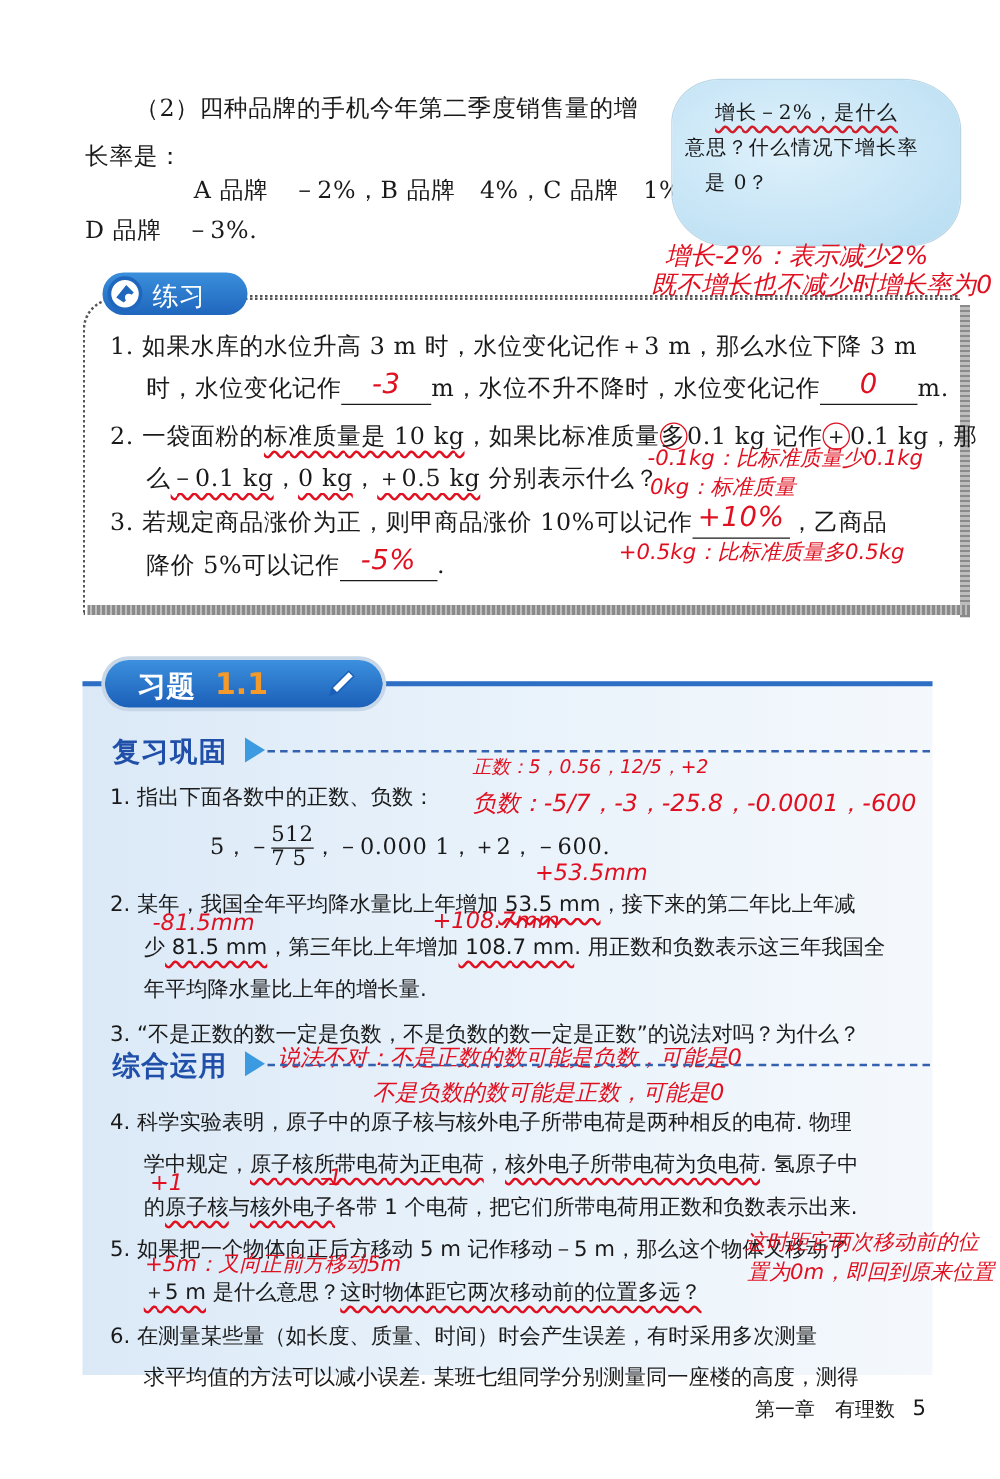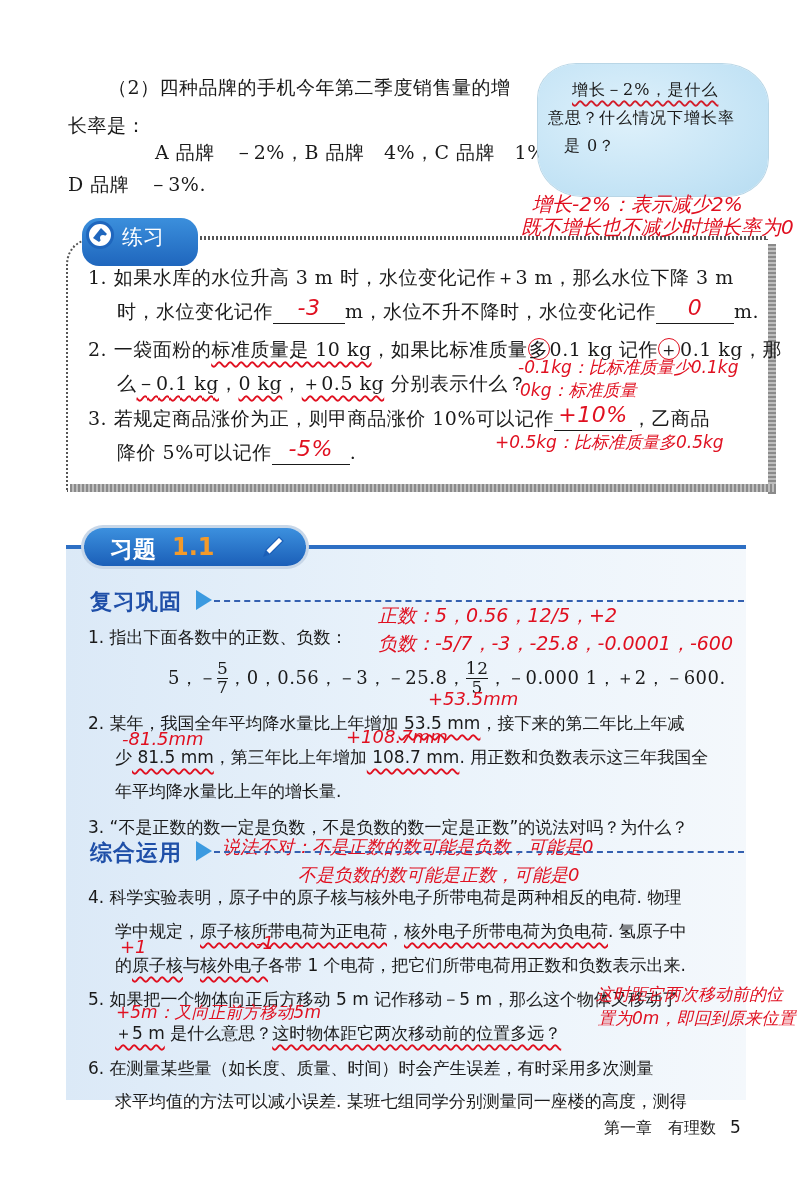--- a/index.html
+++ b/index.html
@@ -37,21 +37,21 @@
   }
   .practice-box-shadow {
     position: absolute; left: 768px; top: 244px; width: 8px; height: 250px;
     background: repeating-linear-gradient(180deg,#8a8a8a 0 2px,#bdbdbd 2px 4px);
   }
   .practice-box-bottom {
     position: absolute; left: 70px; top: 484px; width: 706px; height: 8px;
     background: repeating-linear-gradient(90deg,#8a8a8a 0 2px,#bdbdbd 2px 4px);
   }
   .practice-tag {
-    position: absolute; left: 82px; top: 218px; width: 116px; height: 48px;
+    position: absolute; left: 82px; top: 218px; width: 116px; height: 34px;
     background: linear-gradient(180deg,#3b8fdc,#1f66bd); border-radius: 17px;
     color: #fff; font-family: "DejaVu Sans", sans-serif; font-size: 21px;
   }
   .practice-icon {
     position: absolute; left: 86px; top: 221px; width: 28px; height: 28px;
     border-radius: 50%; background: #fff; border: 3px solid #1f66bd; box-sizing: border-box;
   }
 
   
   .exercise-bg {
@@ -138,30 +138,29 @@
     <path d="M4 22 L6 16 L19 3 L23 7 L10 20 Z" fill="#fff" stroke="#1b5fb8" stroke-width="1.2"></path>
     <path d="M4 22 L6 16 L10 20 Z" fill="#1b5fb8"></path>
   </svg>
 </div>
 
 <div class="section-title" style="left:90px;top:587px;">复习巩固</div>
 <div class="tri" style="left:196px;top:590px;"></div>
 <div class="dash-line" style="left:214px;top:600px;width:530px;"></div>
 
 <div class="abs sans" style="left:88px;top:626px;font-size:17px;">1. 指出下面各数中的正数、负数：</div>
-<div class="abs hw" style="left:378px;top:606px;font-size:19px;">正数：5，0.56，12/5，+2</div>
+<div class="abs hw" style="left:378px;top:606px;font-size:15px;">正数：5，0.56，12/5，+2</div>
 <div class="abs hw" style="left:378px;top:634px;font-size:19px;">负数：-5/7，-3，-25.8，-0.0001，-600</div>
 <div class="abs txt" style="left:168px;top:660px;font-size:18px;display:flex;align-items:center;">
   <span>5，－</span>
   <span class="frac">
       <span>5</span>
       <span class="bar"></span>
       <span>7</span>
     </span>
-  <span>，0，0.56，－3，－25.8，</span>
   <span class="frac">
       <span>12</span>
       <span class="bar"></span>
       <span>5</span>
     </span>
   <span>，－0.000 1，＋2，－600.</span>
 </div>
 
 <div class="abs hw" style="left:428px;top:690px;font-size:18px;">+53.5mm</div>
 <div class="abs sans" style="left:88px;top:712px;font-size:17px;white-space:nowrap;">

